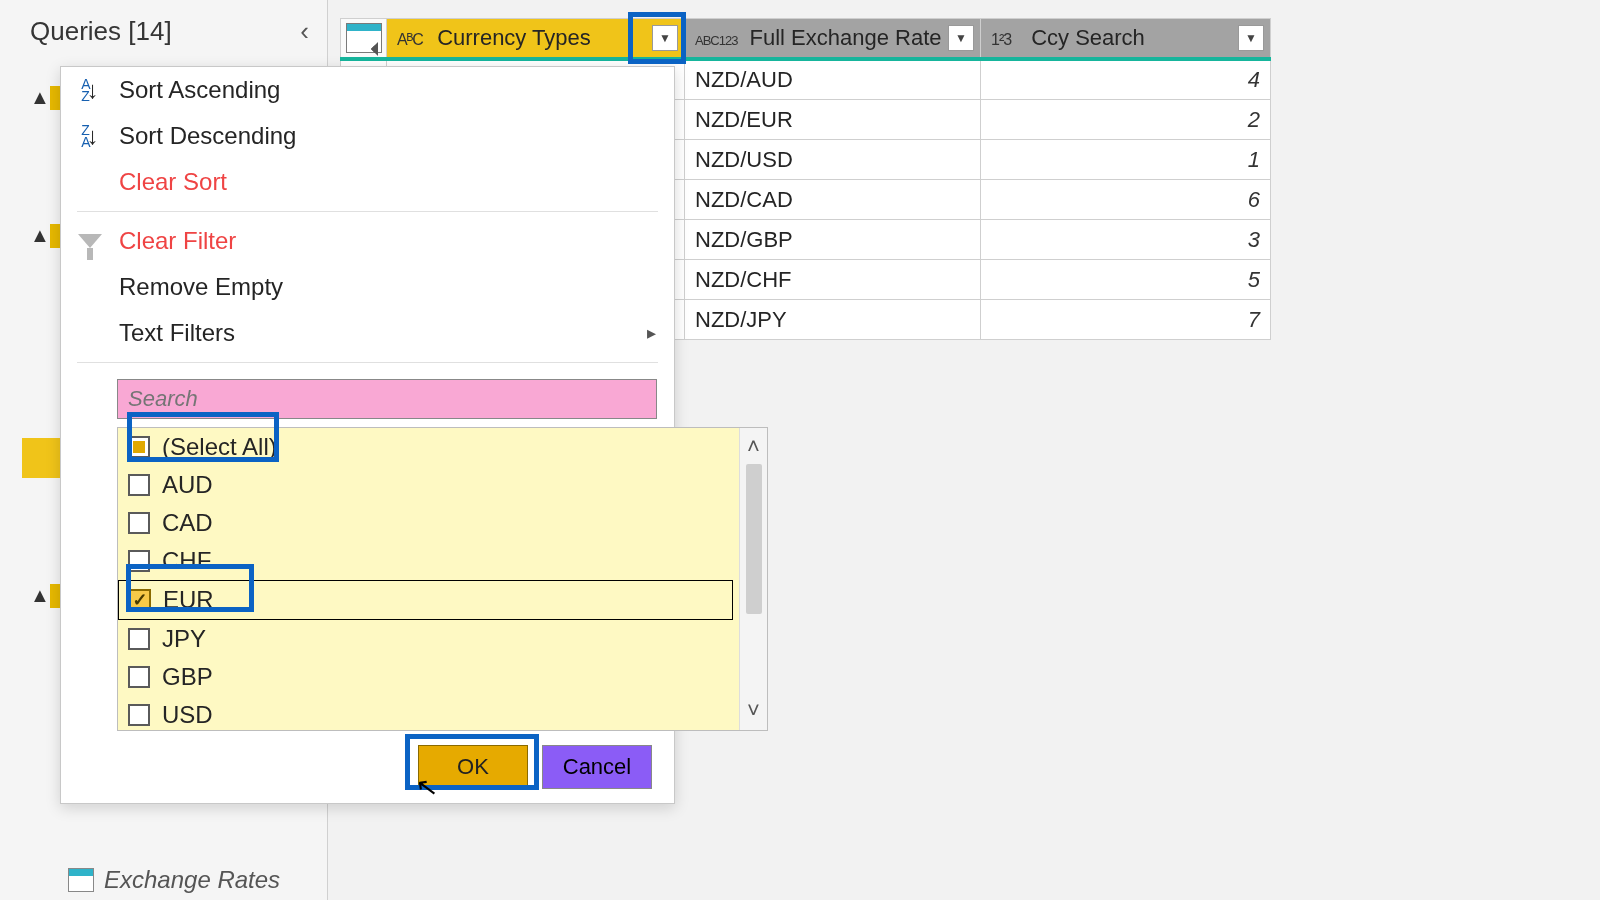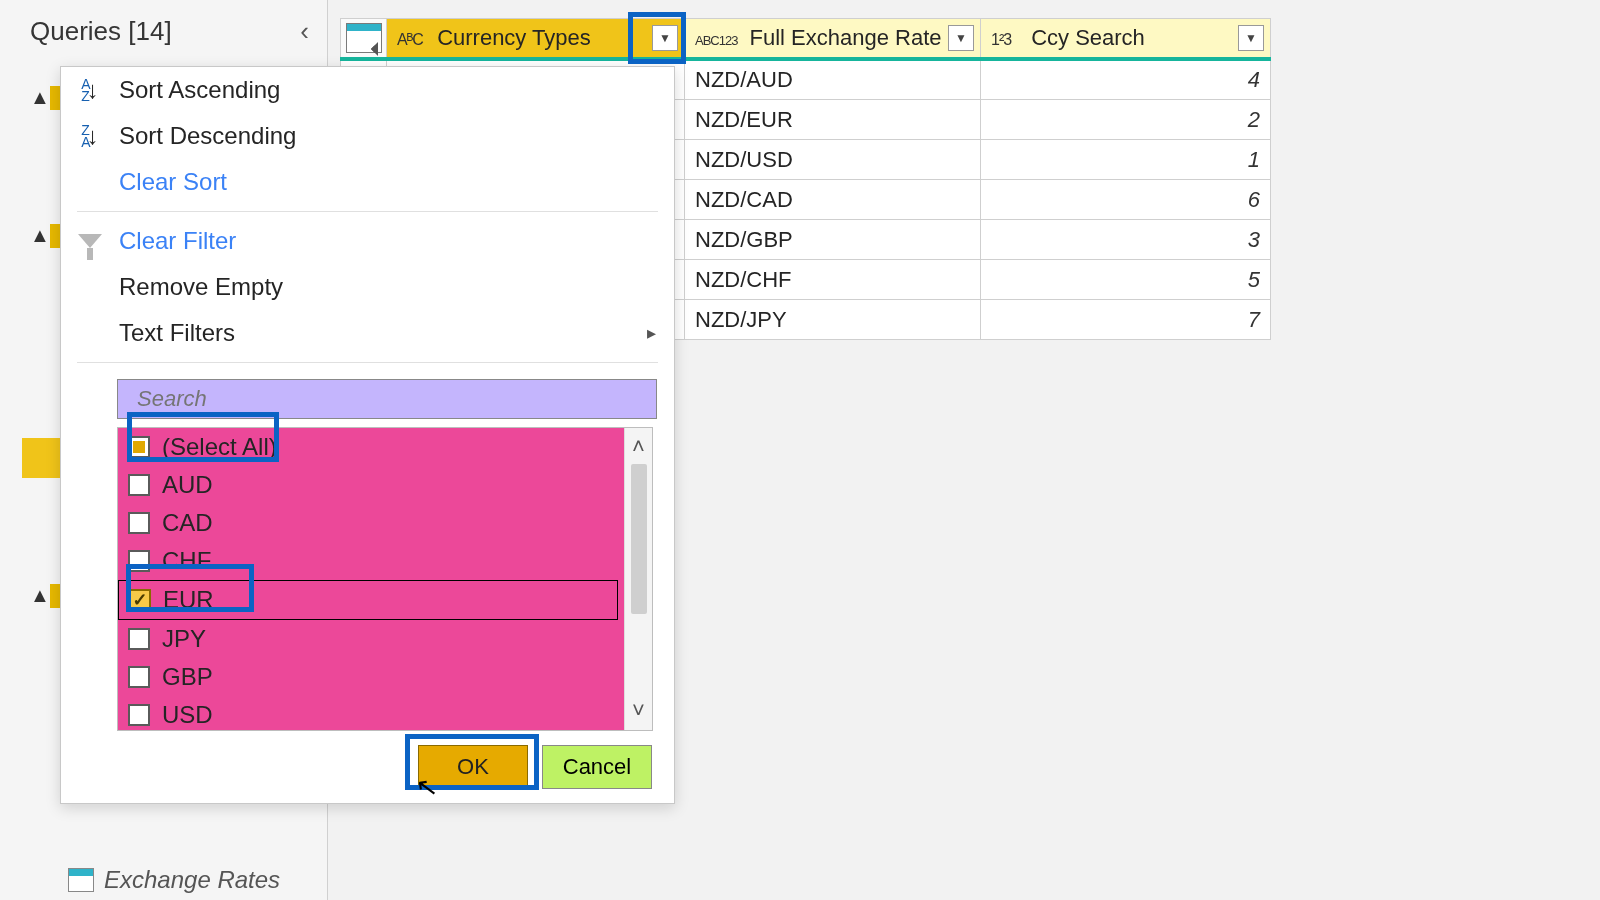--- a/index.html
+++ b/index.html
@@ -81,21 +81,21 @@
   }
   .grid th, .grid td {
     border: 1px solid #cfcfcf;
     height: 40px;
     padding: 6px 10px;
     background: #fff;
     font-size: 22px;
     white-space: nowrap;
   }
   .grid th {
-    background: #fef9c3;
+    background: #a3a3a3;
     font-weight: 400;
     text-align: left;
     position: relative;
   }
   .grid th.sel {
     background: #f0c419;
   }
   .grid .rownum-head {
     width: 46px;
     background: #fafafa;
@@ -156,56 +156,56 @@
     padding-bottom: 14px;
   }
   .menu-item {
     display: flex;
     align-items: center;
     gap: 14px;
     padding: 8px 18px 8px 14px;
     font-size: 24px;
     cursor: pointer;
   }
-  .menu-item.disabled { color: #3b82f6; cursor: default; }
+  .menu-item.disabled { color: #ef4444; cursor: default; }
   .menu-icon-slot {
     width: 30px; height: 30px;
     display:flex; align-items:center; justify-content:center;
   }
   .submenu-arrow {
     margin-left: auto;
     font-size: 18px;
     color: #555;
   }
   .menu-sep {
     height: 1px;
     background: #e0e0e0;
     margin: 6px 16px;
   }
 
   .search-box {
     margin: 10px 16px 8px 56px;
     height: 40px;
     width: 540px;
     border: 1px solid #888;
-    padding: 0 19px;
+    padding: 0 10px;
     font-size: 22px;
     font-style: italic;
     color: #666;
-    background: #c4b5fd;
+    background: #f9a8d4;
   }
 
   .values-box {
     margin: 0 16px 10px 56px;
-    width: 536px;
+    width: 651px;
     height: 304px;
     border: 1px solid #bdbdbd;
     position: relative;
     overflow: hidden;
-    background: #ec4899;
+    background: #fef9c3;
   }
   .values-list {
     position: absolute;
     left: 0; top: 0; right: 28px; bottom: 0;
     overflow: hidden;
   }
   .value-row {
     display: flex;
     align-items: center;
     gap: 12px;
@@ -262,21 +262,21 @@
   .btn-row {
     display: flex;
     gap: 14px;
     justify-content: flex-end;
     padding: 4px 22px 0 0;
   }
   .btn {
     min-width: 110px;
     height: 44px;
     border: 1px solid #888;
-    background: #bef264;
+    background: #8b5cf6;
     font-size: 22px;
     cursor: pointer;
   }
   .btn.primary {
     background: #e6aa00;
     border-color: #8a6a00;
     color: #222;
     font-weight: 500;
   }
 

